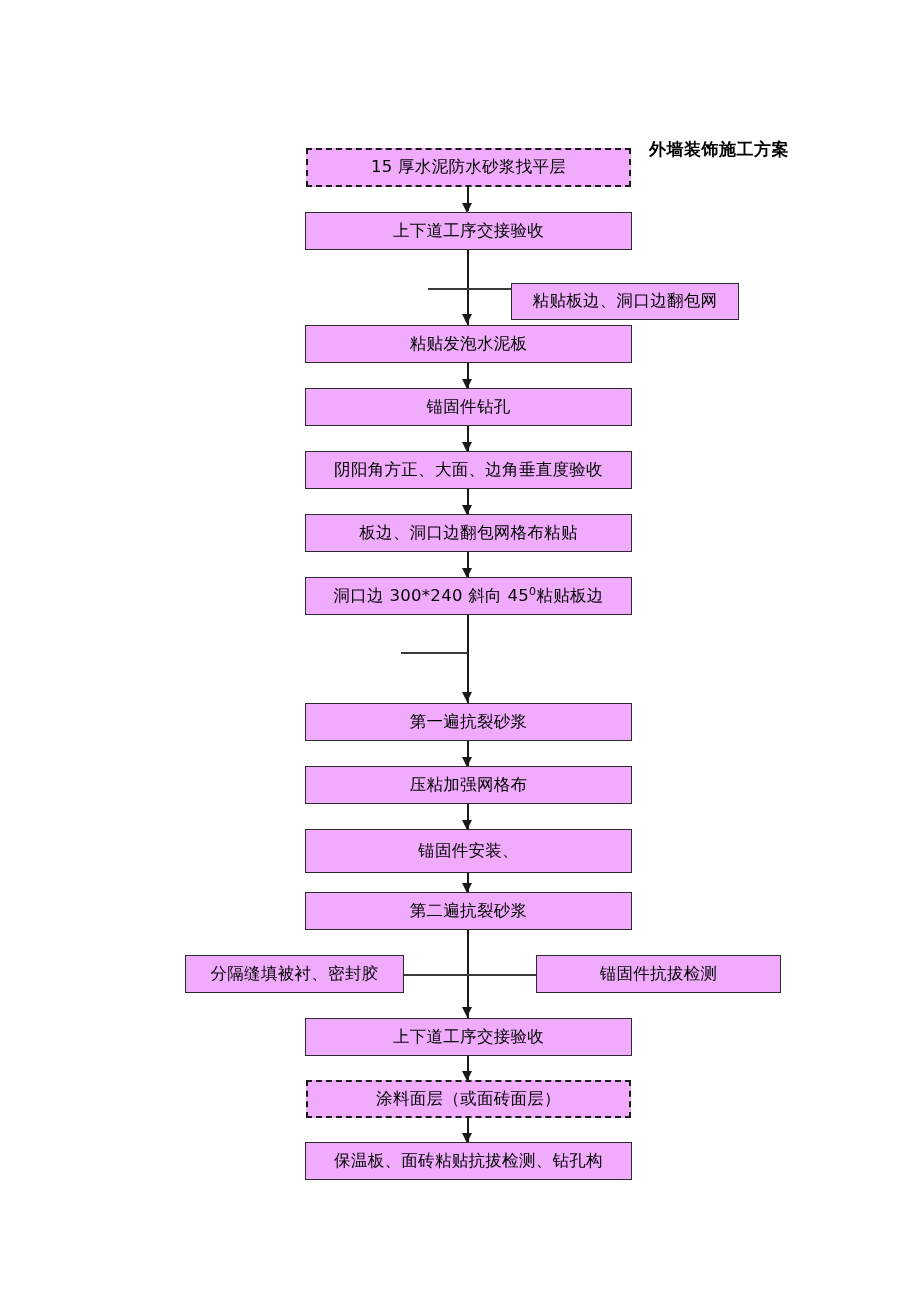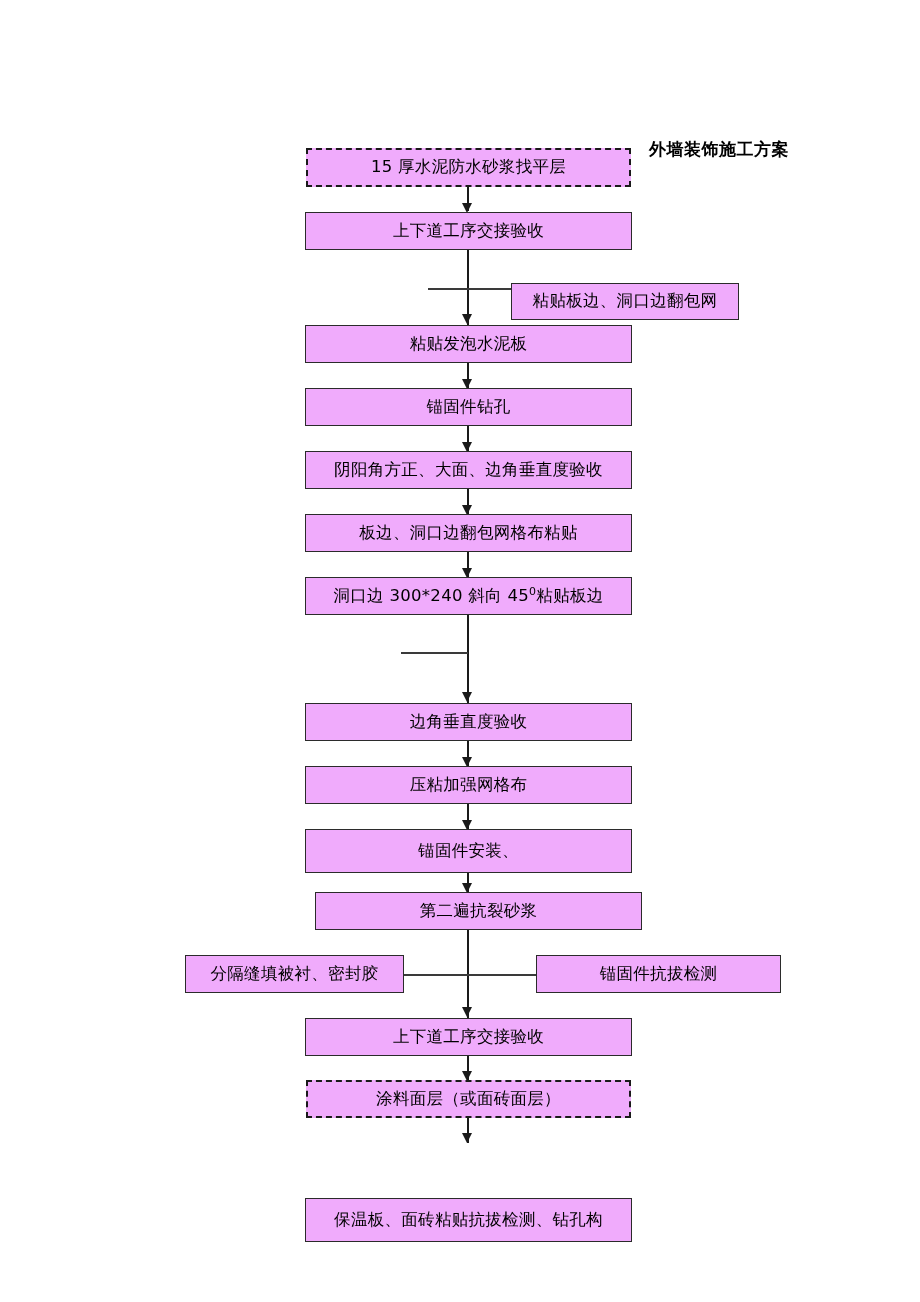--- a/index.html
+++ b/index.html
@@ -153,44 +153,44 @@
 
   <div class="node solid" style="left:305px; top:514px; width:327px; height:38px;">
     <span>板边、洞口边翻包网格布粘贴</span>
   </div>
 
   <div class="node solid" style="left:305px; top:577px; width:327px; height:38px;">
     <span><span>洞口边 300*240 斜向 45</span><span class="sup">0</span><span>粘贴板边</span></span>
   </div>
 
   <div class="node solid" style="left:305px; top:703px; width:327px; height:38px;">
-    <span>边角垂直度验收</span>
+    <span>第一遍抗裂砂浆</span>
   </div>
 
   <div class="node solid" style="left:305px; top:766px; width:327px; height:38px;">
     <span>压粘加强网格布</span>
   </div>
 
   <div class="node solid" style="left:305px; top:829px; width:327px; height:44px;justify-content:center;">
     <span>锚固件安装、</span>
   </div>
 
-  <div class="node solid" style="left:305px; top:892px; width:327px; height:38px;margin-left:10px;">
+  <div class="node solid" style="left:305px; top:892px; width:327px; height:38px;">
     <span>第二遍抗裂砂浆</span>
   </div>
 
   <div class="node solid" style="left:305px; top:1018px; width:327px; height:38px;">
     <span>上下道工序交接验收</span>
   </div>
 
   <div class="node dashed" style="left:306px; top:1080px; width:325px; height:38px;">
     <span>涂料面层（或面砖面层）</span>
   </div>
 
-  <div class="node solid" style="left:305px; top:1198px; width:327px; height:44px;">
+  <div class="node solid" style="left:305px; top:1142px; width:327px; height:38px;">
     <span>保温板、面砖粘贴抗拔检测、钻孔构</span>
   </div>
 
 
   <div class="node solid" style="left:511px; top:275px; width:228px; height:37px;margin-top:8px;">
     <span>粘贴板边、洞口边翻包网</span>
   </div>
 
 
   <div class="node solid" style="left:185px; top:955px; width:219px; height:38px;">

